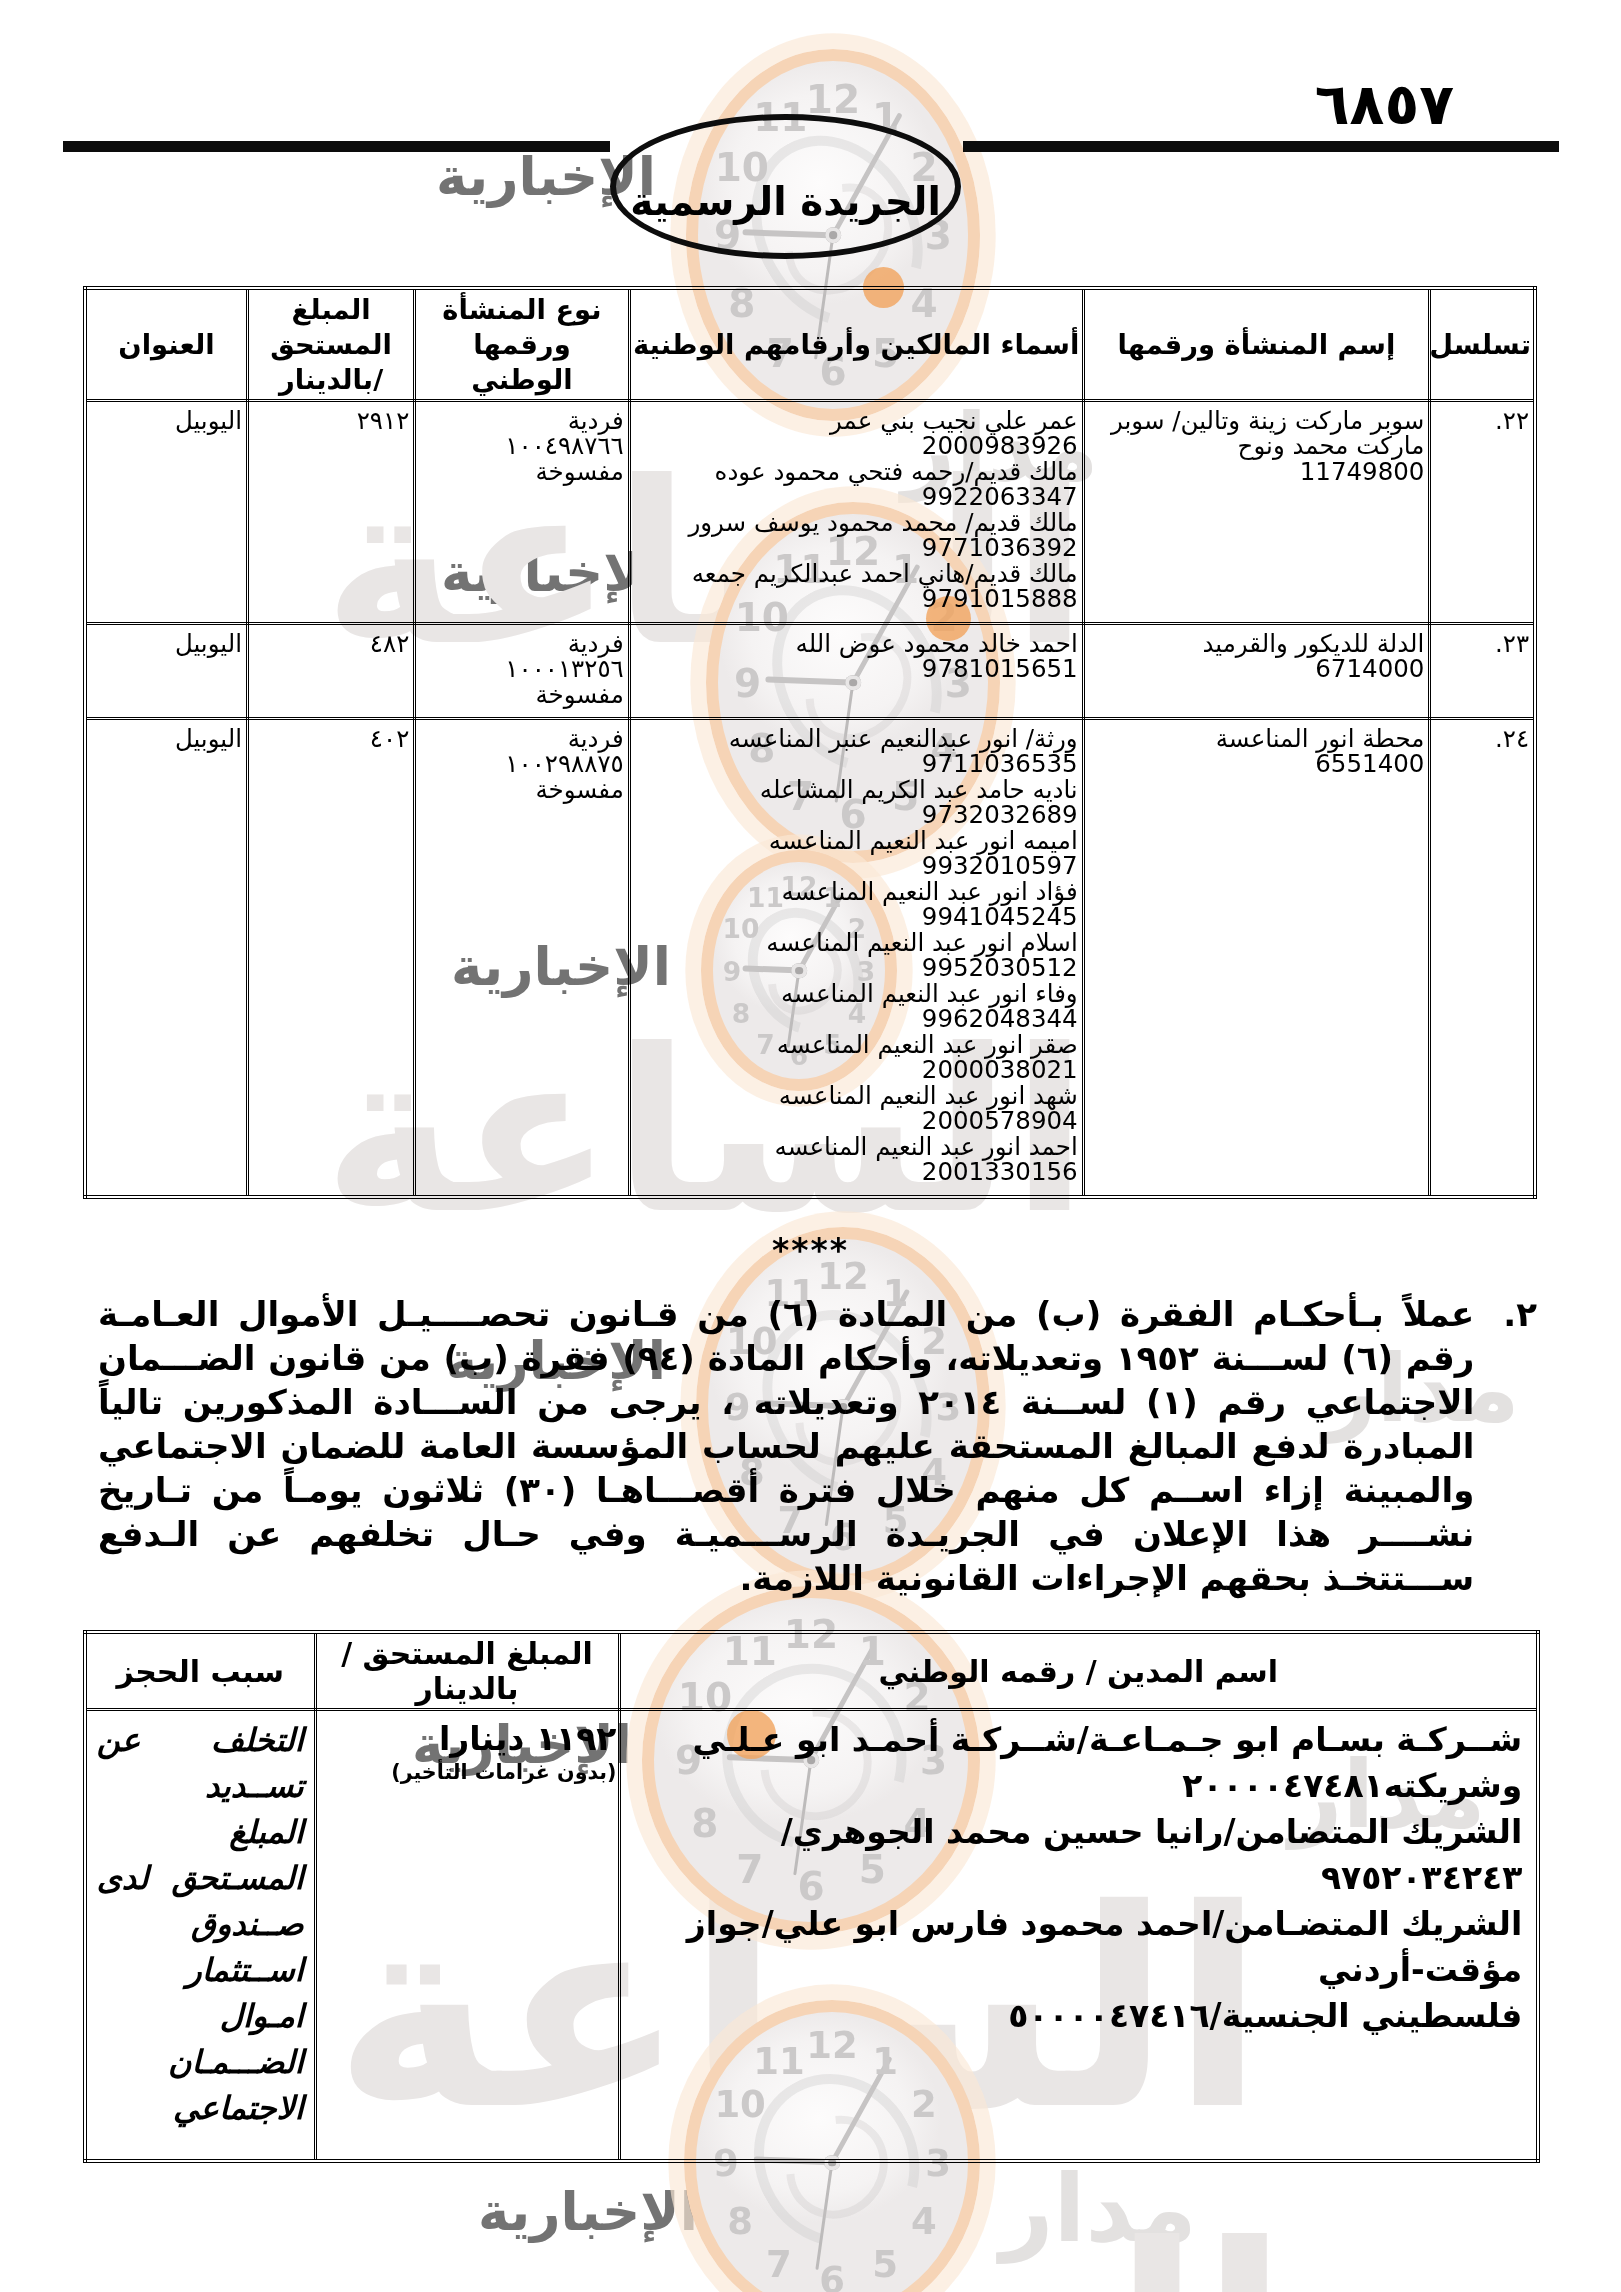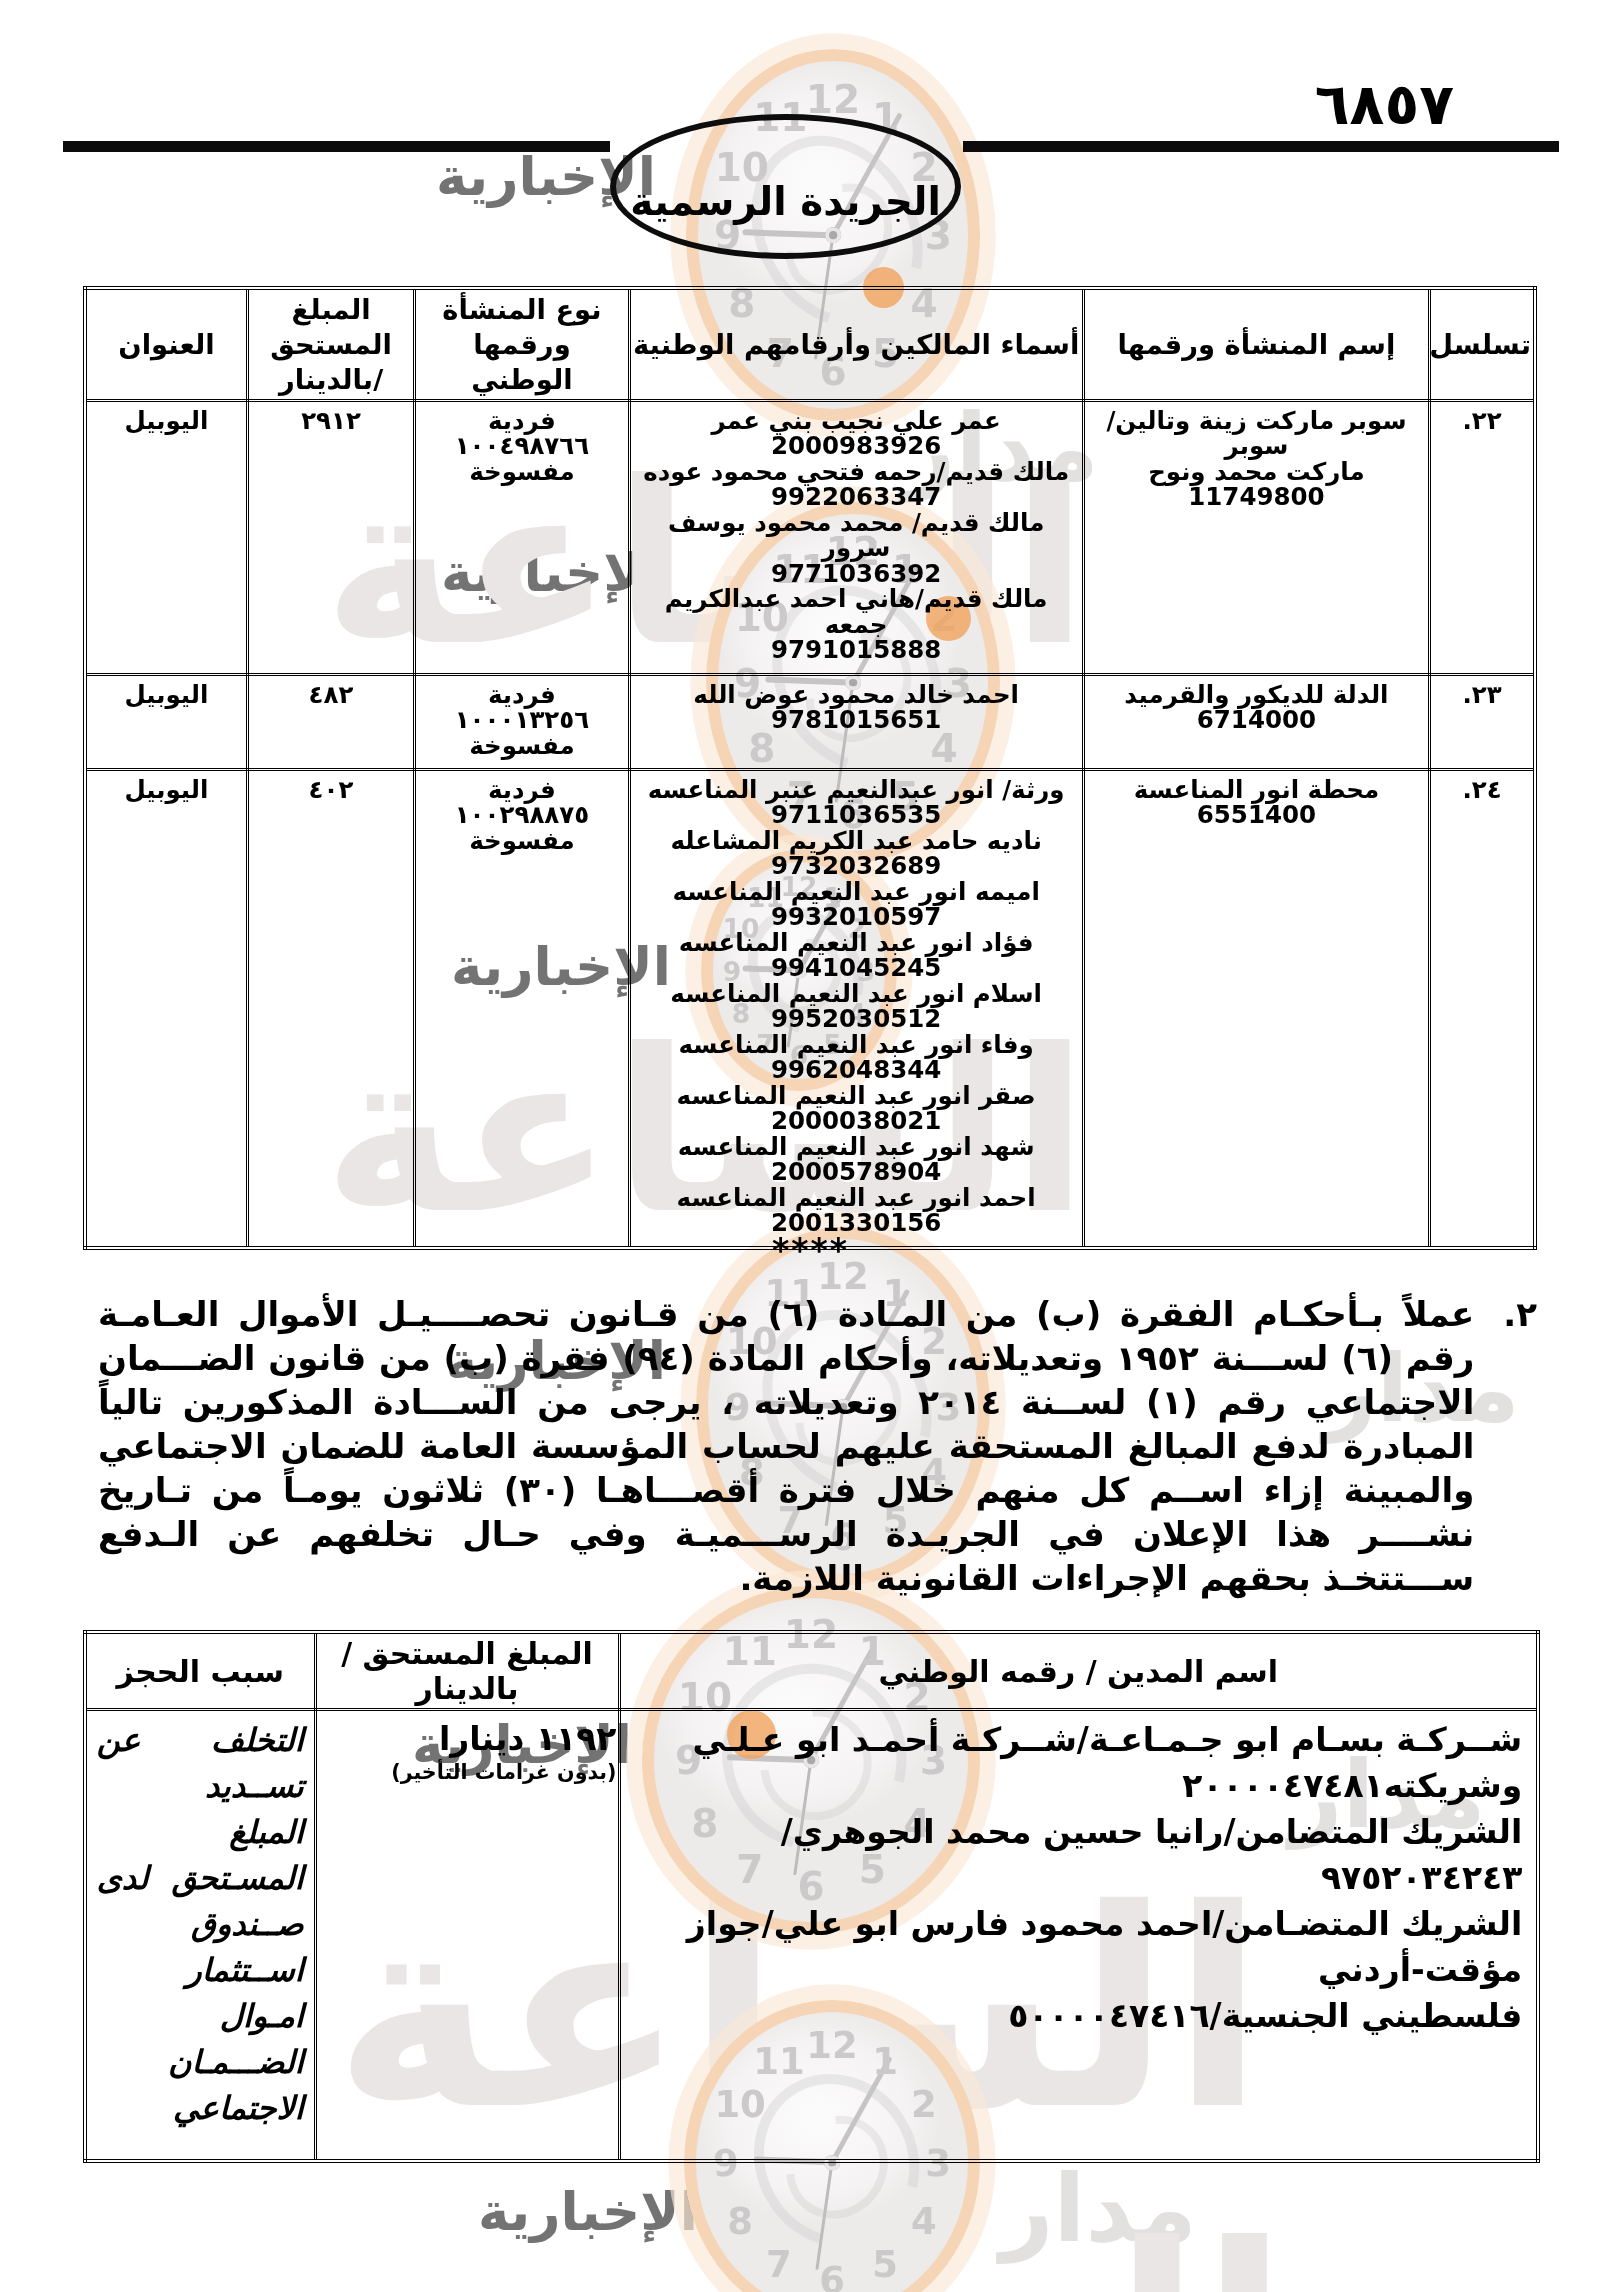--- a/index.html
+++ b/index.html
@@ -49,21 +49,21 @@
     position:absolute; left:610px; top:114px; width:351px; height:145px; box-sizing:border-box;
     border:6.9px solid #0d0d0d; border-radius:50%;
     display:flex; align-items:center; justify-content:center; padding-top:29px;
   }
   .masthead-title { font-size:39px; font-weight:bold; direction:rtl; }
 
   table { border-collapse:collapse; table-layout:fixed; direction:rtl; }
   .t1 { position:absolute; left:83px; top:286px; width:1454px; border:4.9px double #000; }
   .t1 th, .t1 td { border:3.9px double #000; }
   .t1 th { height:90px; font-size:27.4px; font-weight:bold; text-align:center; vertical-align:middle; line-height:35px; padding:2px; }
-  .t1 td { vertical-align:top; text-align:center; font-weight:bold; font-size:24.5px; line-height:25.5px; padding:5.9px 3.9px 9.8px; }
+  .t1 td { vertical-align:top; text-align:right; font-weight:normal; font-size:24.5px; line-height:25.5px; padding:5.9px 3.9px 9.8px; }
   .pre { white-space:pre-line; }
   .amount-cell { letter-spacing:3.9px; }
   .serial-cell { font-size:28px; }
 
   .stars { position:absolute; left:0; top:1231px; width:1621px; text-align:center; font-size:33px; font-weight:bold; letter-spacing:2px; }
 
   .notice { position:absolute; right:84px; top:1292px; width:1439px; direction:rtl; display:flex; gap:13.7px;
     font-weight:bold; font-size:34px; line-height:44px; }
   .notice-num { flex:0 0 49px; text-align:right; }
   .notice-text { flex:1; text-align:justify; }

